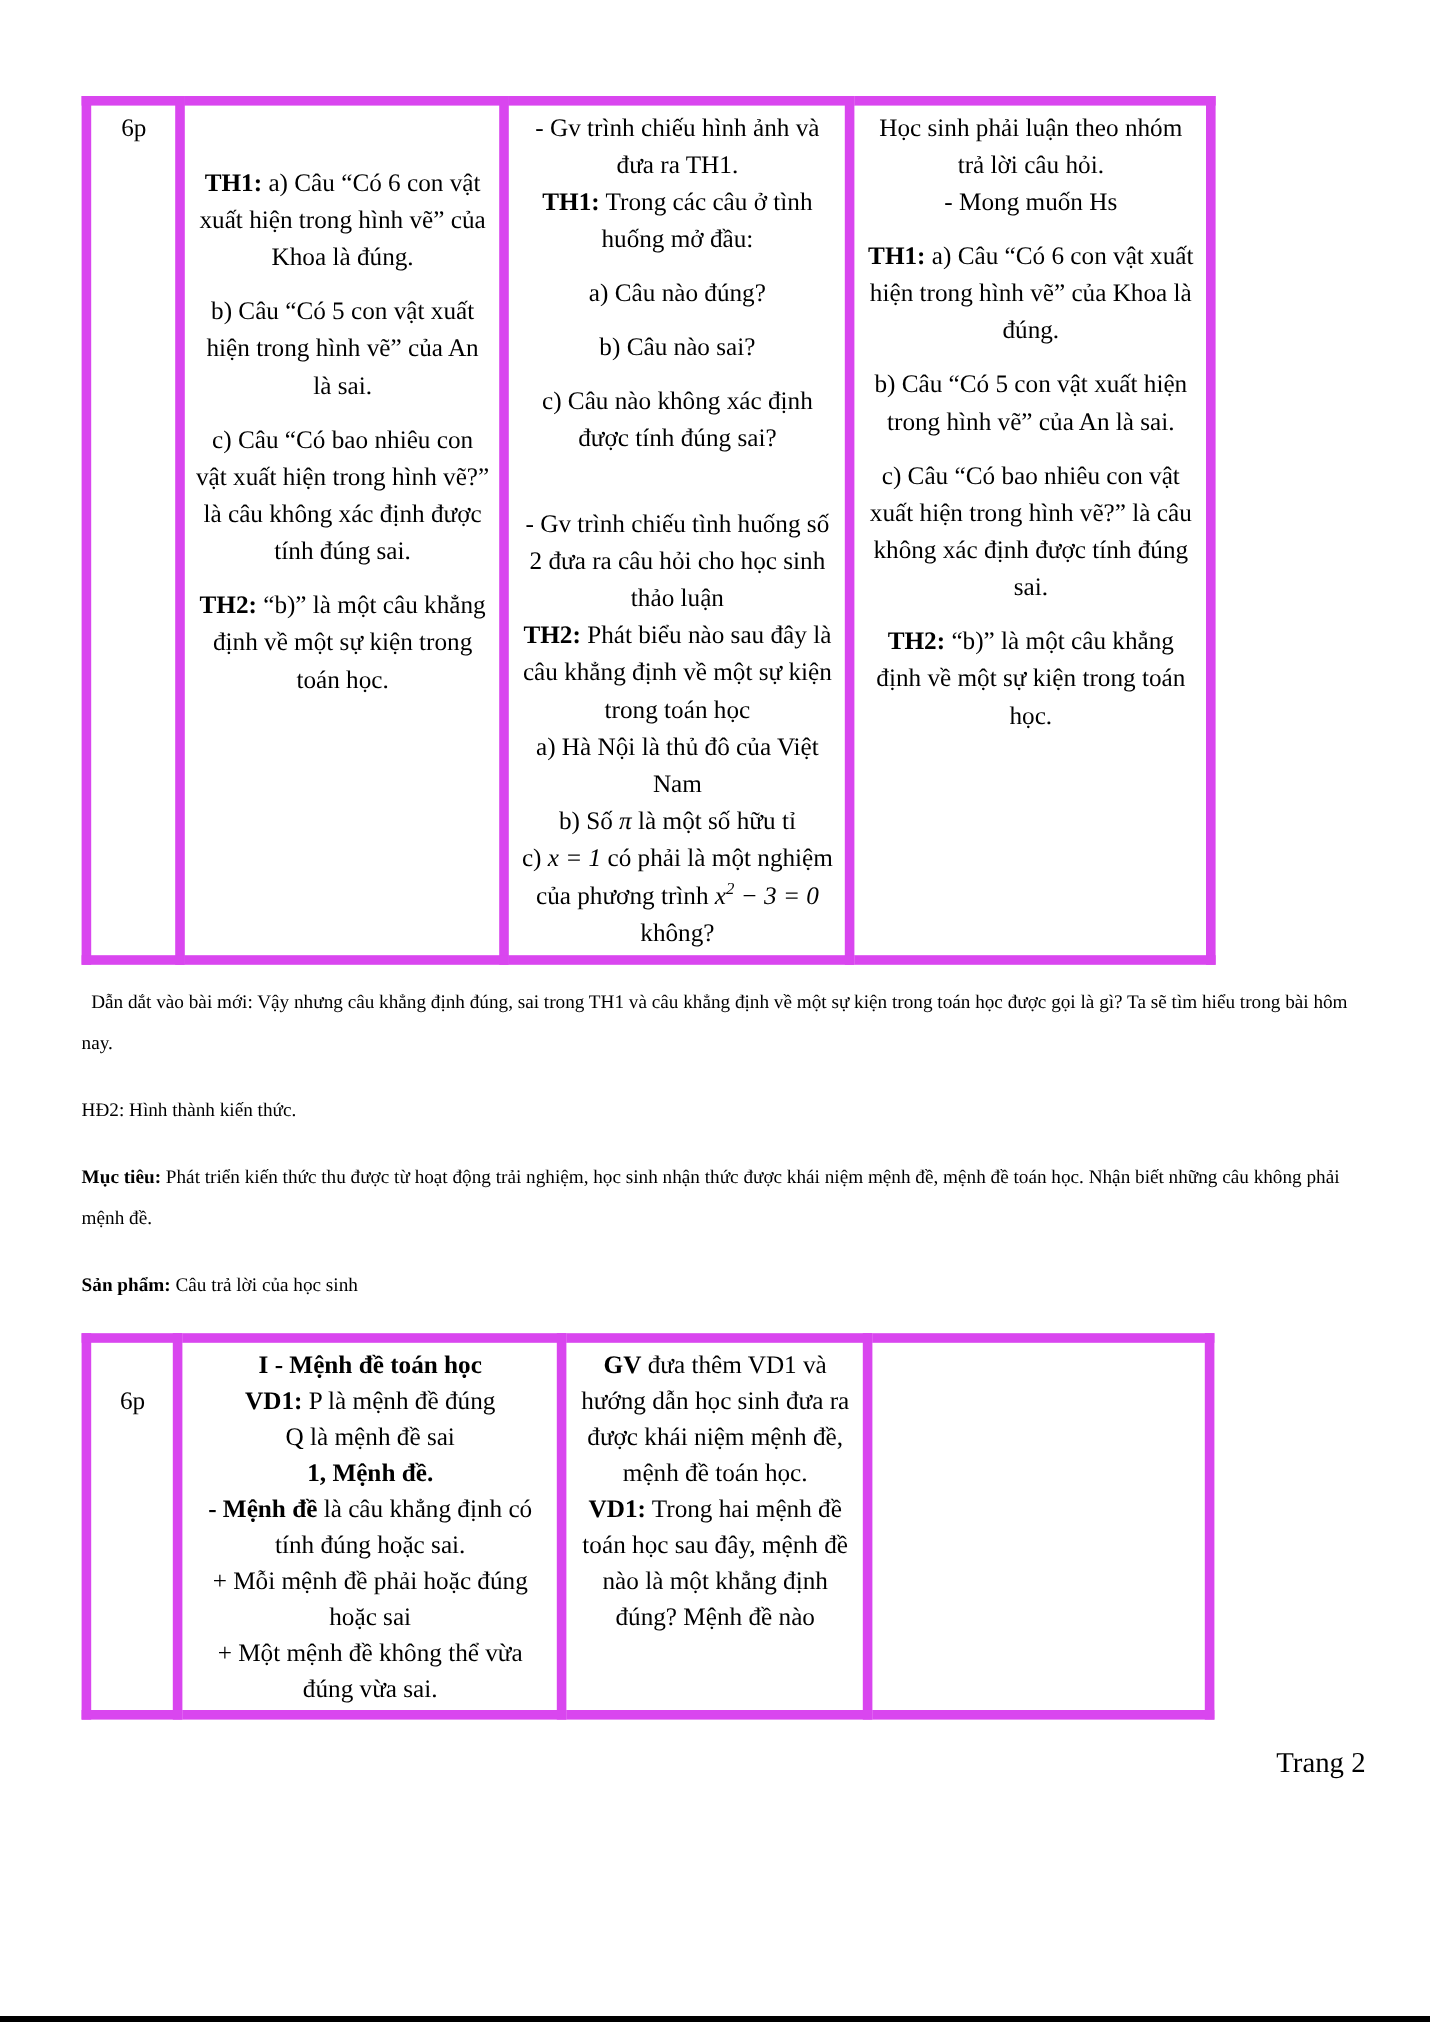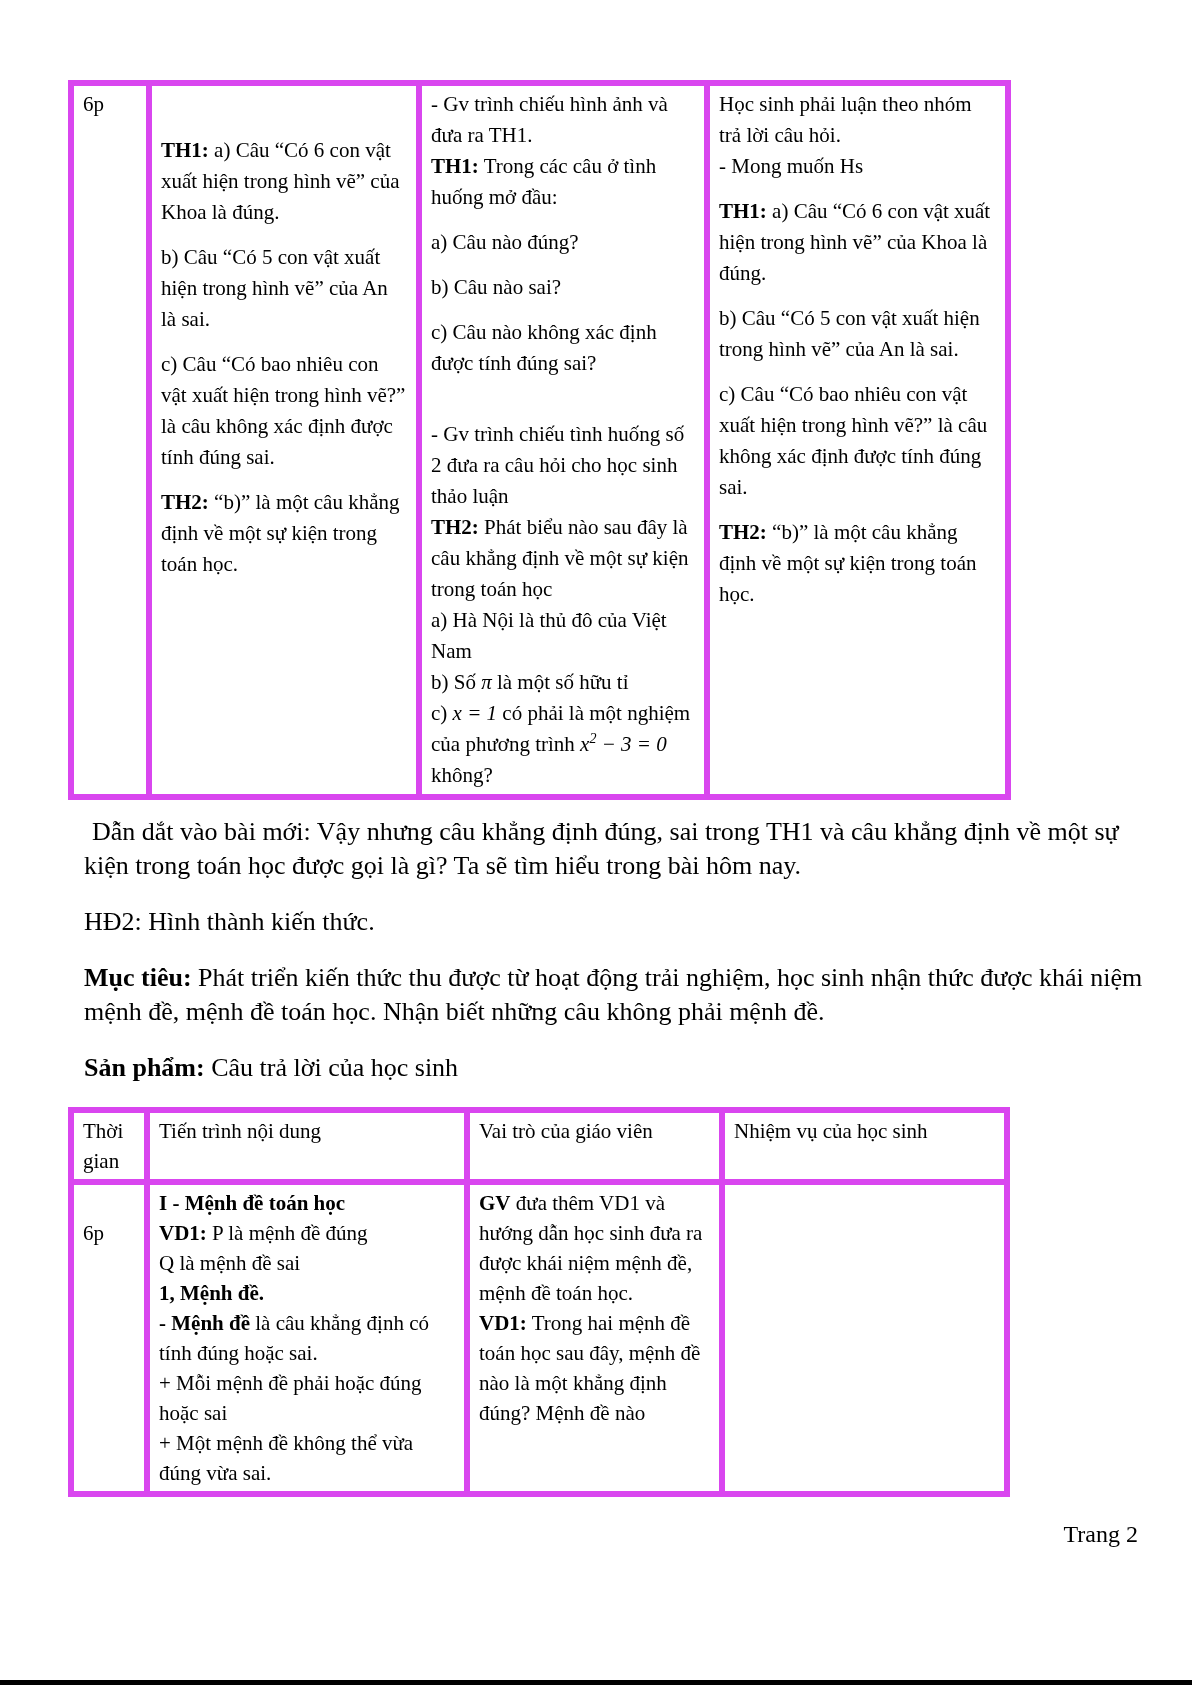--- a/index.html
+++ b/index.html
@@ -3,34 +3,34 @@
 <meta charset="utf-8">
 <style>
   html,body{margin:0;padding:0;}
   body{
     width:1192px;height:1685px;position:relative;background:#ffffff;color:#000;
     font-family:"Liberation Serif", serif;overflow:hidden;
   }
   *{box-sizing:border-box;}
   .content{padding:80px 60px 0 68px;}
   table{border-collapse:collapse;table-layout:fixed;}
-  td,th{border:6px solid #d946ef;vertical-align:top;padding:3px 8px 3px 9px;
-        font-size:21px;line-height:31px;font-weight:normal;text-align:left;}
+  td,th{border:8px solid #d946ef;vertical-align:top;padding:3px 8px 3px 9px;
+        font-size:21px;line-height:31px;font-weight:normal;text-align:center;}
   #table1{width:937px;}
   #table2{width:936px;margin-top:14px;}
   #table2 td,#table2 th{line-height:30px;}
   p{margin:0;}
   .mb{margin-bottom:14px;}
   .mbx{margin-bottom:40px;}
   .first-gap{margin-top:46px;}
   .t2-time{margin-top:30px;}
   b{font-weight:bold;}
   i.mth{font-style:italic;}
   sup{font-size:14px;line-height:0;}
-  .para{font-size:26px;line-height:34px;margin:0 0 22px 16px;width:1064px;}
+  .para{font-size:16px;line-height:34px;margin:0 0 22px 0;width:1064px;}
   .lead-in{margin-top:15px;text-indent:8px;}
   .hd2{font-weight:normal;}
   .footer{width:1070px;text-align:right;font-size:24px;margin-top:24px;}
   .bottom-bar{position:absolute;left:0;bottom:0;width:1192px;height:5px;background:#000;}
 </style>
 </head>
 <body>
 
 <div class="content">
 
@@ -86,26 +86,20 @@
 
 
   <table id="table2">
     <colgroup>
       <col style="width:76px">
         <col style="width:320px">
         <col style="width:255px">
         <col style="width:285px">
     </colgroup>
     <tbody>
-        <tr>
-      <th>Thời gian</th>
-      <th>Tiến trình nội dung</th>
-      <th>Vai trò của giáo viên</th>
-      <th>Nhiệm vụ của học sinh</th>
-    </tr>
     <tr>
       <td>
         <p class="t2-time">6p</p>
       </td>
       <td>
         <p><b>I - Mệnh đề toán học</b></p>
         <p><b>VD1:</b><span> P là mệnh đề đúng</span></p>
         <p>Q là mệnh đề sai</p>
         <p><b>1, Mệnh đề.</b></p>
         <p><b>- Mệnh đề</b><span> là câu khẳng định có tính đúng hoặc sai.</span></p>

